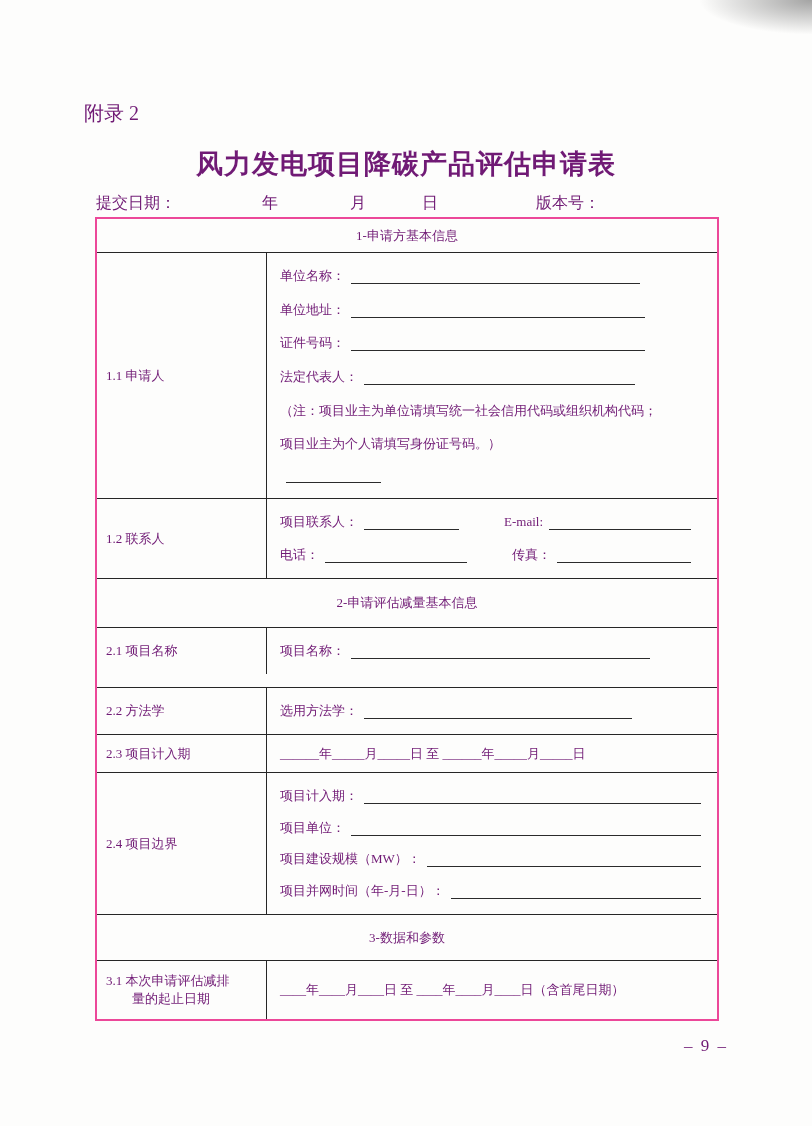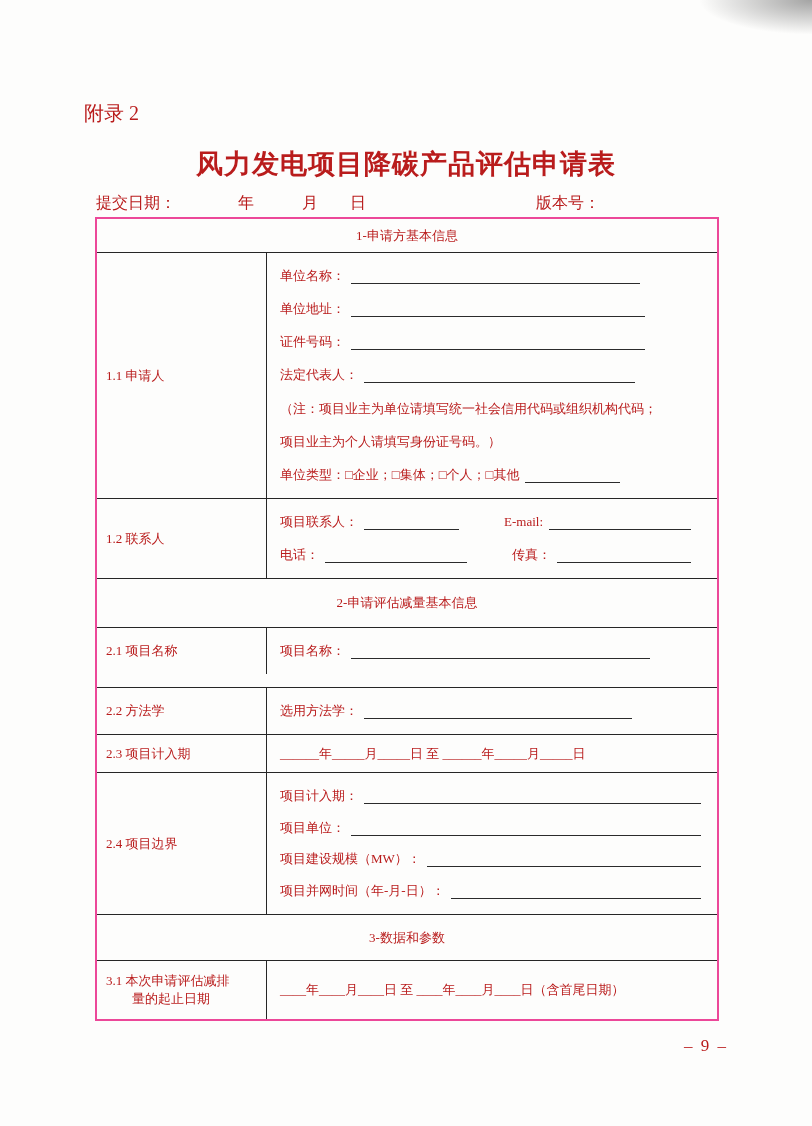--- a/index.html
+++ b/index.html
@@ -1,35 +1,35 @@
 <!DOCTYPE html>
 <html><head>
 <meta charset="utf-8">
 <style>
   html, body { margin:0; padding:0; background:#ffffff; }
   .sheet {
     position:relative; width:812px; height:1126px;
     background:#fdfdfc; overflow:hidden;
     font-family:"Liberation Serif","DejaVu Serif",serif;
-    color:#b91c1c;
+    color:#701a75;
   }
   .corner-shade {
     position:absolute; top:0; right:0; width:180px; height:34px;
     background:radial-gradient(150px 46px at 100% 0%, rgba(90,90,90,0.55), rgba(120,120,120,0.18) 55%, rgba(120,120,120,0) 75%);
     pointer-events:none;
   }
   .appendix { position:absolute; left:84px; top:100px; font-size:20px; }
   .title {
     position:absolute; left:0; right:0; top:146px; margin:0;
     text-align:center; font-size:27px; font-weight:bold; letter-spacing:1px;
     font-family:"DejaVu Sans","Liberation Sans",sans-serif;
   }
   .meta {
     position:absolute; left:96px; top:193px; width:622px;
-    display:flex; align-items:flex-start; font-size:16px;
+    display:flex; align-items:flex-start; font-size:16px;gap:24px;
   }
   .meta .gy { margin-left:62px; }
   .meta .gm { margin-left:48px; }
   .meta .gd { margin-left:32px; }
   .meta .spacer { flex:1; }
   .meta .ver { margin-right:118px; }
 
   .ftable {
     position:absolute; left:95px; top:217px; width:620px;
     border:2px solid #ec4899; background:#fdfdfc;
@@ -131,21 +131,20 @@
           <span>法定代表人：</span>
           <span class="blank grow mr72"></span>
         </div>
         <div class="fline">
           <span>（注：项目业主为单位请填写统一社会信用代码或组织机构代码；</span>
         </div>
         <div class="fline">
           <span>项目业主为个人请填写身份证号码。）</span>
         </div>
         <div class="fline">
-          <span>单位类型：□企业；□集体；□个人；□其他</span>
           <span class="blank w95"></span>
         </div>
       </div>
     </div>
 
     <div class="trow h-r12">
       <div class="cl">
         <span>1.2 联系人</span>
       </div>
       <div class="cc">

